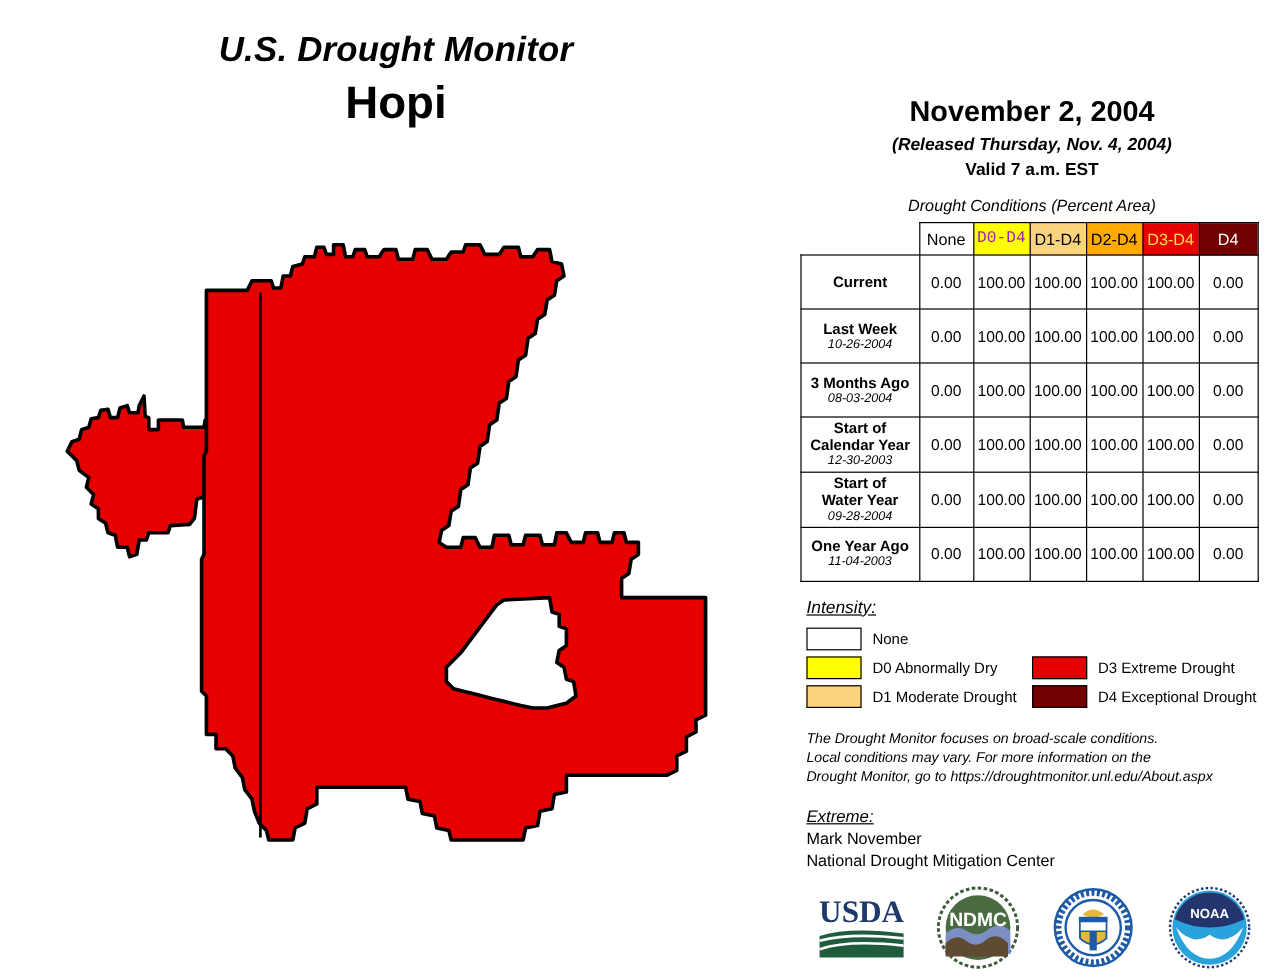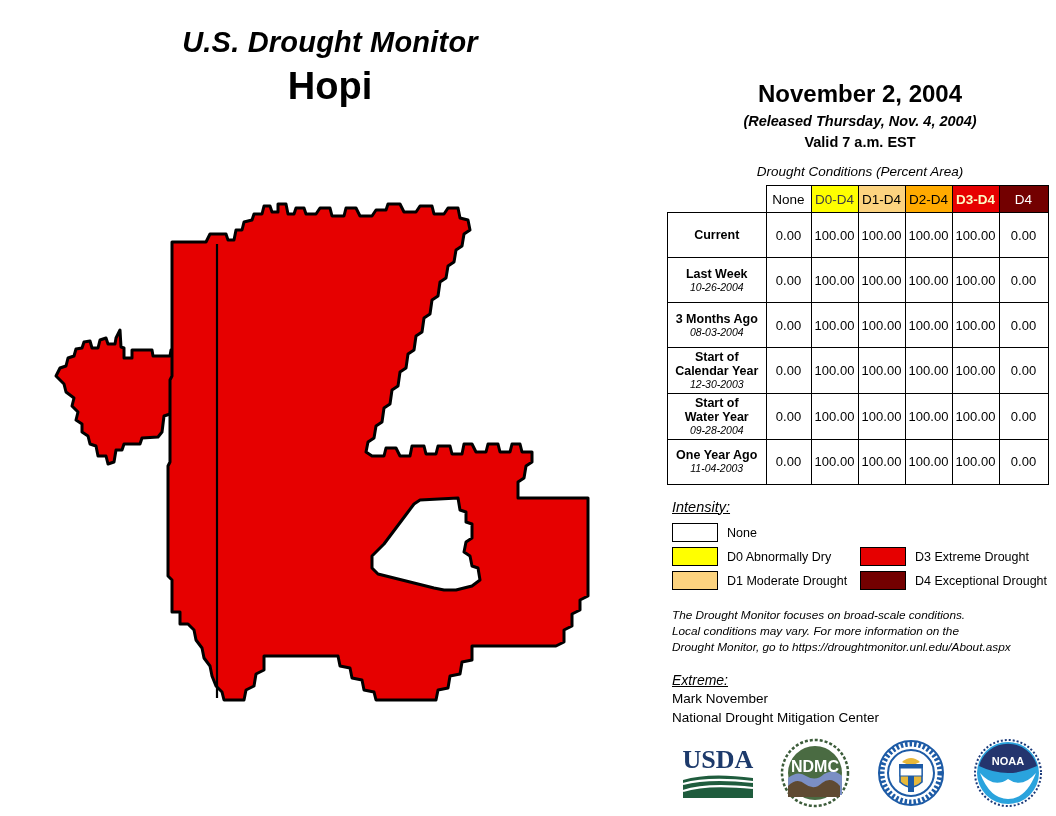--- a/index.html
+++ b/index.html
@@ -24,24 +24,24 @@
 
   #table-caption{font-size:13.5px;font-style:italic;text-align:center;margin-top:14px;}
 
   
   #dm-table{border-collapse:collapse;margin:6px 0 0 3px;table-layout:fixed;}
   #dm-table td,#dm-table th{border:1.6px solid #000;font-size:12.5px;text-align:center;
       padding:0;font-weight:normal;}
   #dm-table .hdr-blank{border:none;width:98px;}
   #dm-table thead th{height:26px;font-size:13.5px;}
   #dm-table .c-none{background:#ffffff;color:#000;width:44px;}
-  #dm-table .c-d0{background:#ffff00;color:#404040;width:46px;}
+  #dm-table .c-d0{background:#ffff00;color:#a21caf;width:46px;font-family:Liberation Mono, monospace;}
   #dm-table .c-d1{background:#fcd37f;color:#000;width:46px;}
   #dm-table .c-d2{background:#ffaa00;color:#000;width:46px;}
-  #dm-table .c-d3{background:#e60000;color:#fef9c3;width:46px;font-weight:bold;}
+  #dm-table .c-d3{background:#e60000;color:#fde047;width:46px;}
   #dm-table .c-d4{background:#730000;color:#ffffff;width:48px;}
   #dm-table tbody tr{height:45px;}
   #dm-table td.rowlabel{text-align:center;line-height:1.12;padding:2px 4px;}
   #dm-table td.rowlabel .rl-name{font-weight:bold;font-size:12.5px;display:block;}
   #dm-table td.rowlabel .rl-date{font-style:italic;font-size:10.5px;display:block;margin-top:1px;}
   #dm-table td.val{font-size:13px;}
 
   
   #intensity-head{font-size:14.5px;font-style:italic;text-decoration:underline;
       margin:14px 0 6px 8px;}

